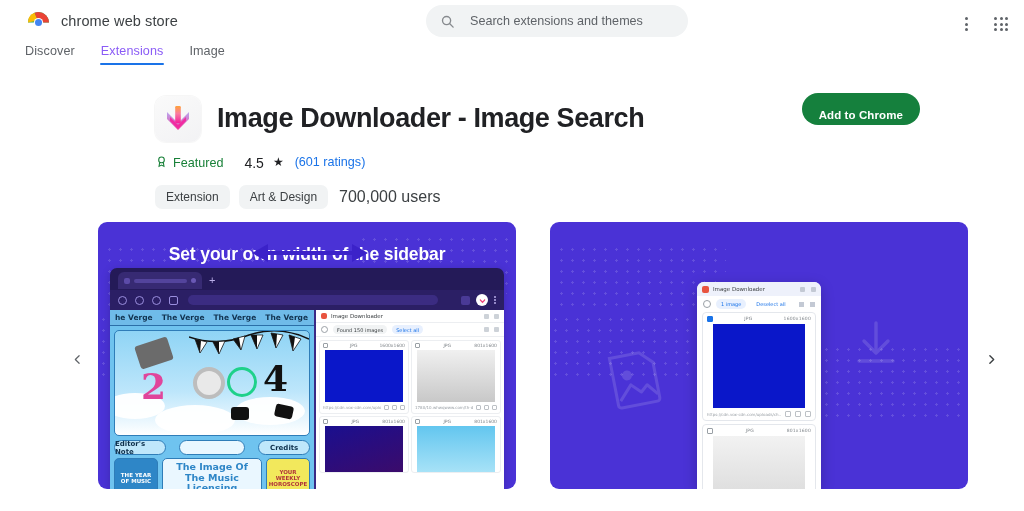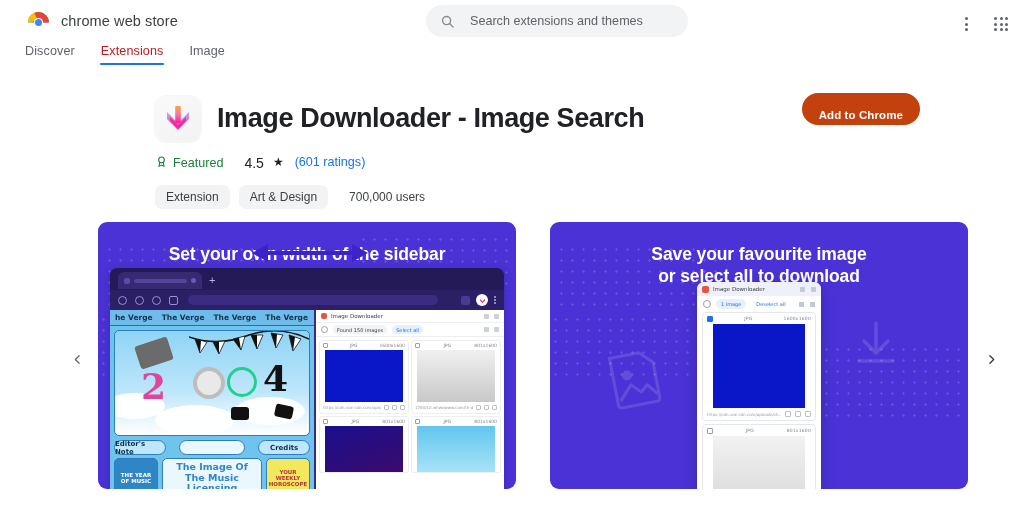--- a/index.html
+++ b/index.html
@@ -55,21 +55,21 @@
 
   
   .tabs{
     position:absolute; top:44px; left:25px;
     display:flex; gap:26px; align-items:flex-end;
   }
   .tab{
     font-size:12.6px; color:#5f6368; padding-bottom:7px;
     cursor:pointer; position:relative; letter-spacing:.1px;
   }
-  .tab.active{ color:#b91c1c; font-weight:500; }
+  .tab.active{ color:#8b5cf6; font-weight:500; }
   .tab.active::after{
     content:""; position:absolute; left:-1px; right:-1px; bottom:0;
     height:2.4px; background:#1a73e8; border-radius:2px;
   }
 
   
   .detail{
     position:absolute; top:96px; left:155px; right:100px;
   }
   .title-row{ display:flex; align-items:center; gap:16px; }
@@ -91,25 +91,25 @@
   .featured{ display:flex; align-items:center; gap:5px; color:#188038; font-size:12.6px; }
   .rating-num{ color:#202124; margin-left:14px; font-size:14px; }
   .star{ color:#202124; font-size:12px; margin-left:2px;}
   .ratings-link{ color:#1a73e8; cursor:pointer; font-size:12.6px; margin-left:4px;}
 
   .chips-row{ display:flex; align-items:center; gap:9px; margin-top:14px; }
   .chip{
     background:#f1f3f4; border-radius:7px; padding:5px 11px;
     font-size:12px; color:#3c4043;
   }
-  .users{ font-size:12px; color:#3c4043; margin-left:12px; }
+  .users{ font-size:16px; color:#3c4043; margin-left:2px; }
 
   .add-btn{
     position:absolute; top:93px; right:104px;
-    background:#c2410c; color:#fff; border:0;
+    background:#15803d; color:#fff; border:0;
     border-radius:18px; height:27px; padding:16px 17px;
     font-size:11.5px; font-weight:700; cursor:pointer;
     font-family:"Liberation Sans", sans-serif; letter-spacing:.1px;
     white-space:nowrap;
   }
 
   
   .carousel{
     position:absolute; top:222px; left:0; width:1024px; height:289px;
     overflow:hidden;
@@ -597,24 +597,20 @@
     <div class="dots-a">
         <div class="dots-pattern"></div>
       </div>
     <div class="dots-b">
         <div class="dots-pattern"></div>
       </div>
     <div class="dots-d">
         <div class="dots-pattern"></div>
       </div>
 
-    <div class="slide-title">
-      <div>Save your favourite image</div>
-      <div>or select all to download</div>
-    </div>
 
     <span class="wm wm-photo">
       <svg width="54" height="60" viewBox="0 0 54 60" fill="none" stroke="#ffffff" stroke-width="3">
         <path d="M6 6 h30 l12 12 v36 a3 3 0 0 1 -3 3 H9 a3 3 0 0 1 -3 -3 Z"></path>
         <circle cx="20" cy="26" r="5" fill="#ffffff" stroke="none"></circle>
         <path d="M9 50 l13 -14 l9 9 l7 -6 l9 11" stroke-linejoin="round"></path>
       </svg>
     </span>
     <span class="wm wm-dl">
       <svg width="48" height="52" viewBox="0 0 48 52" fill="none" stroke="#ffffff" stroke-width="3.4" stroke-linecap="round" stroke-linejoin="round">

